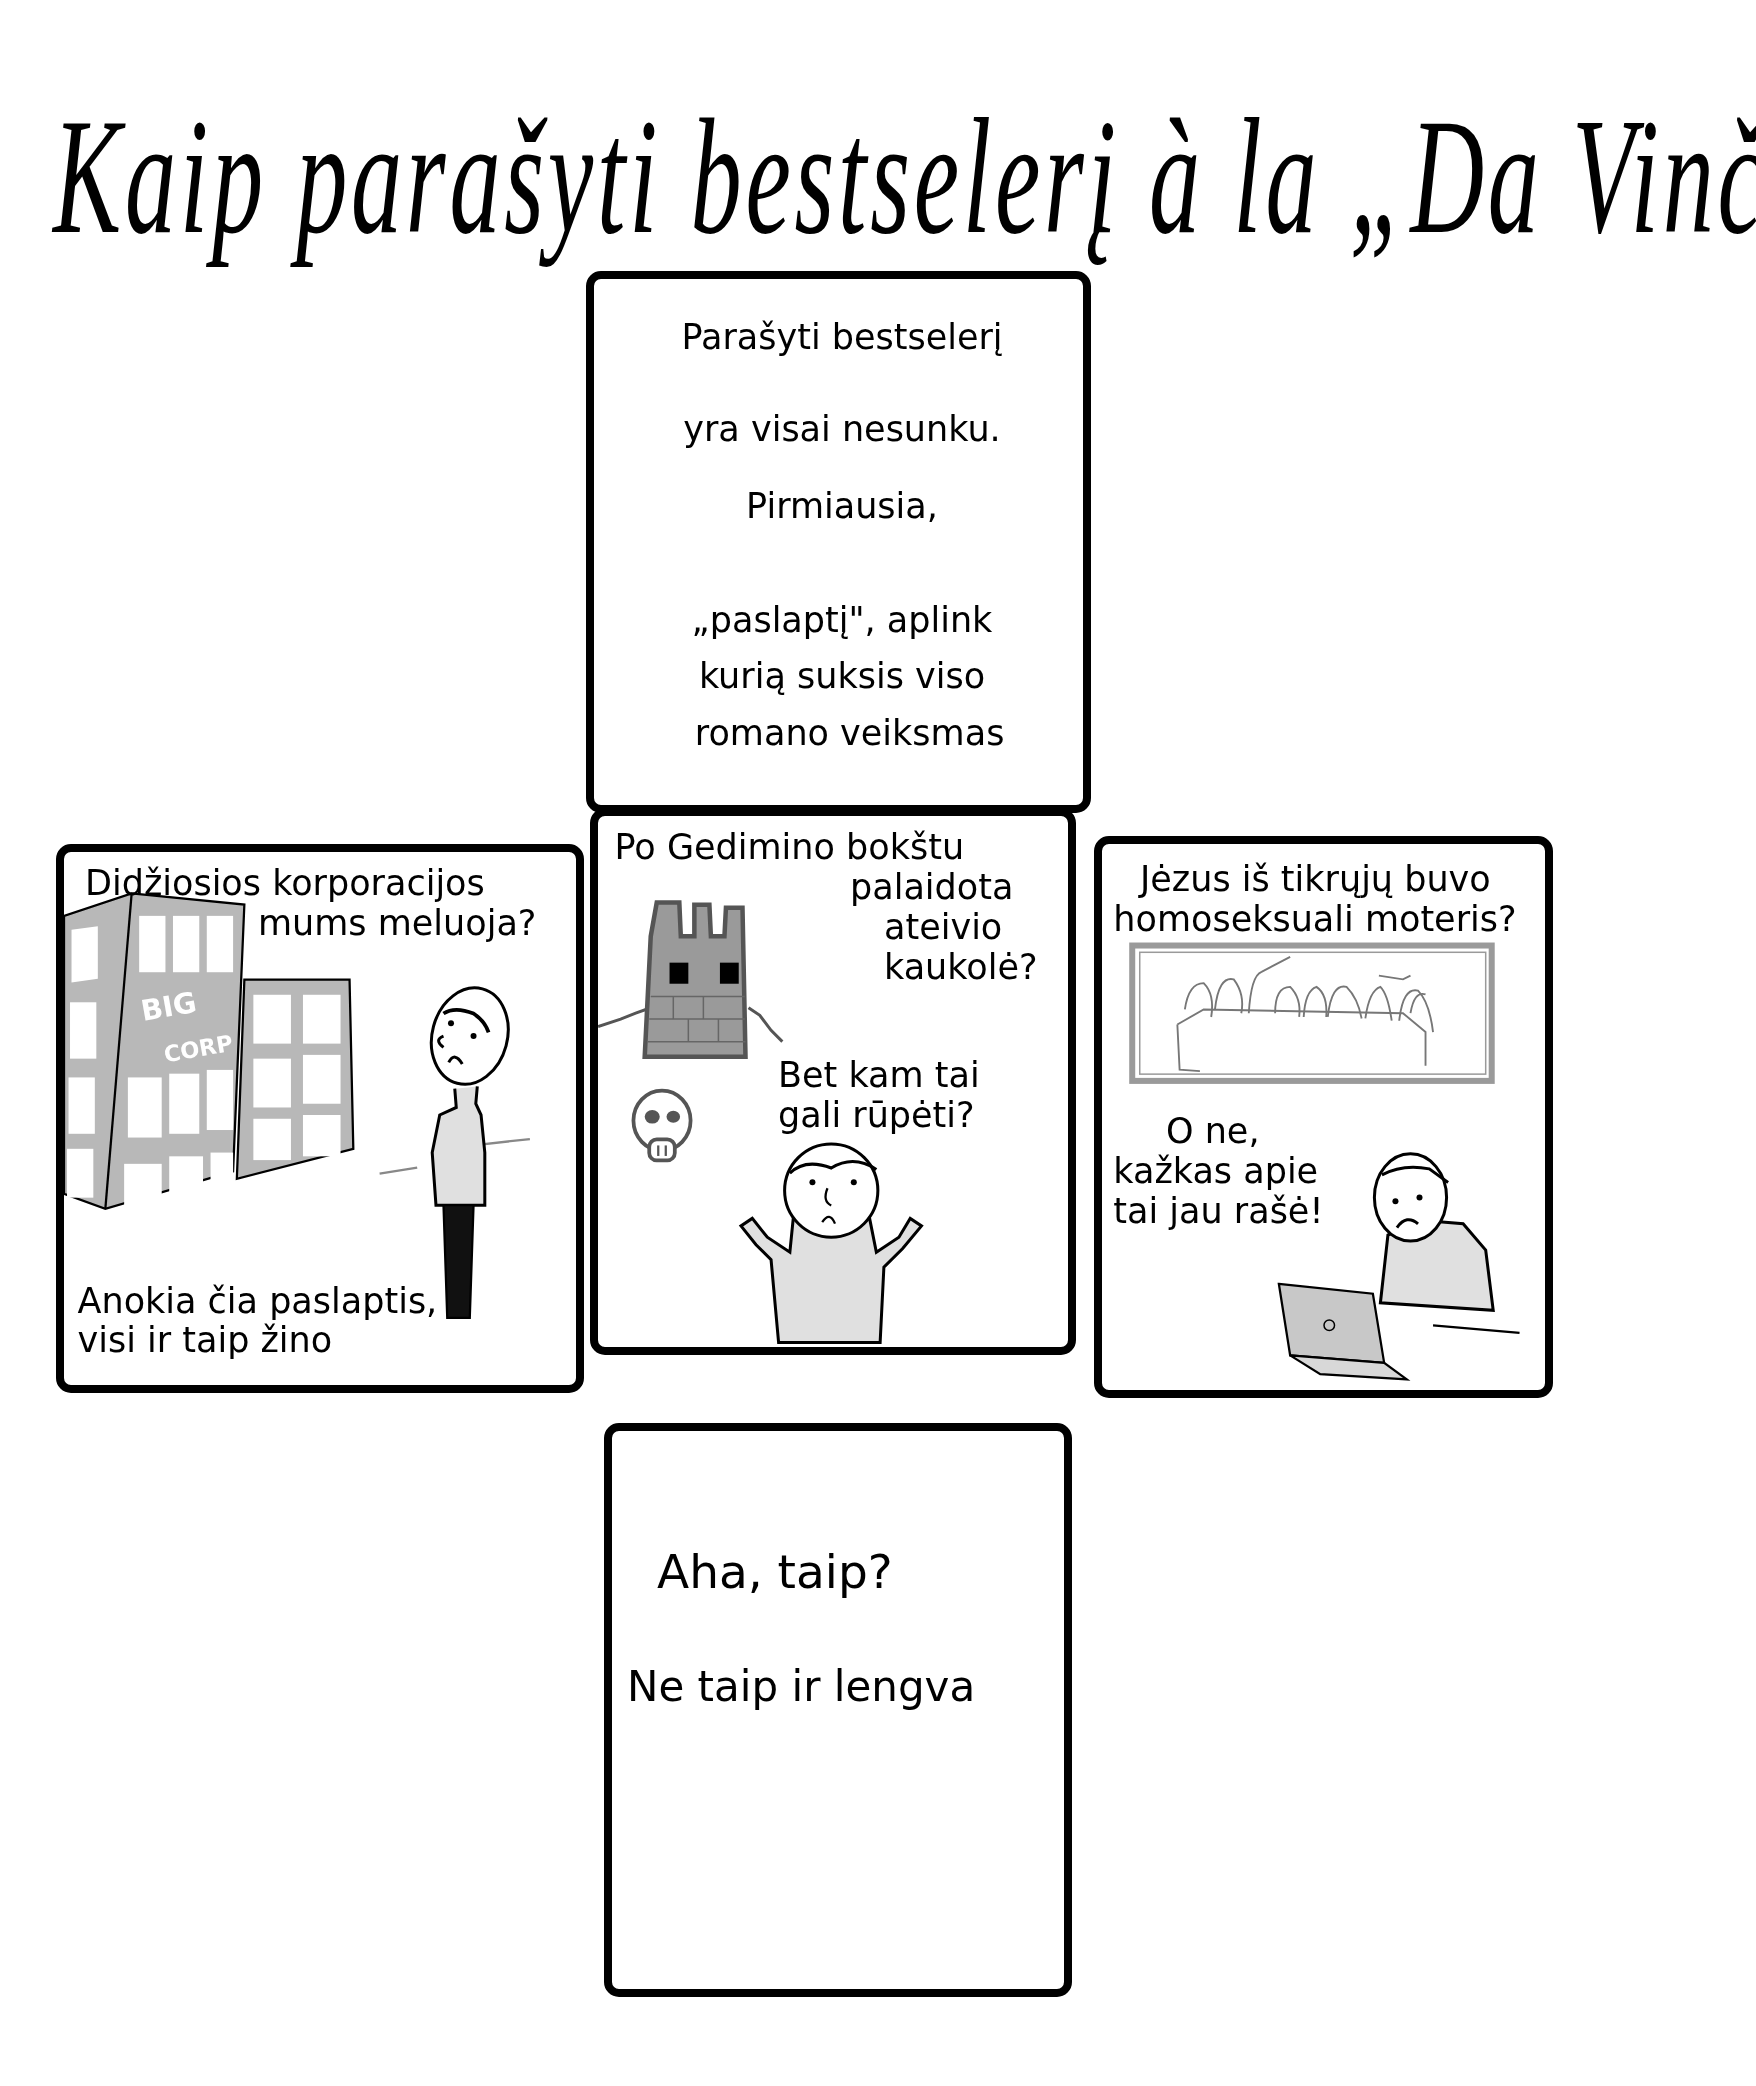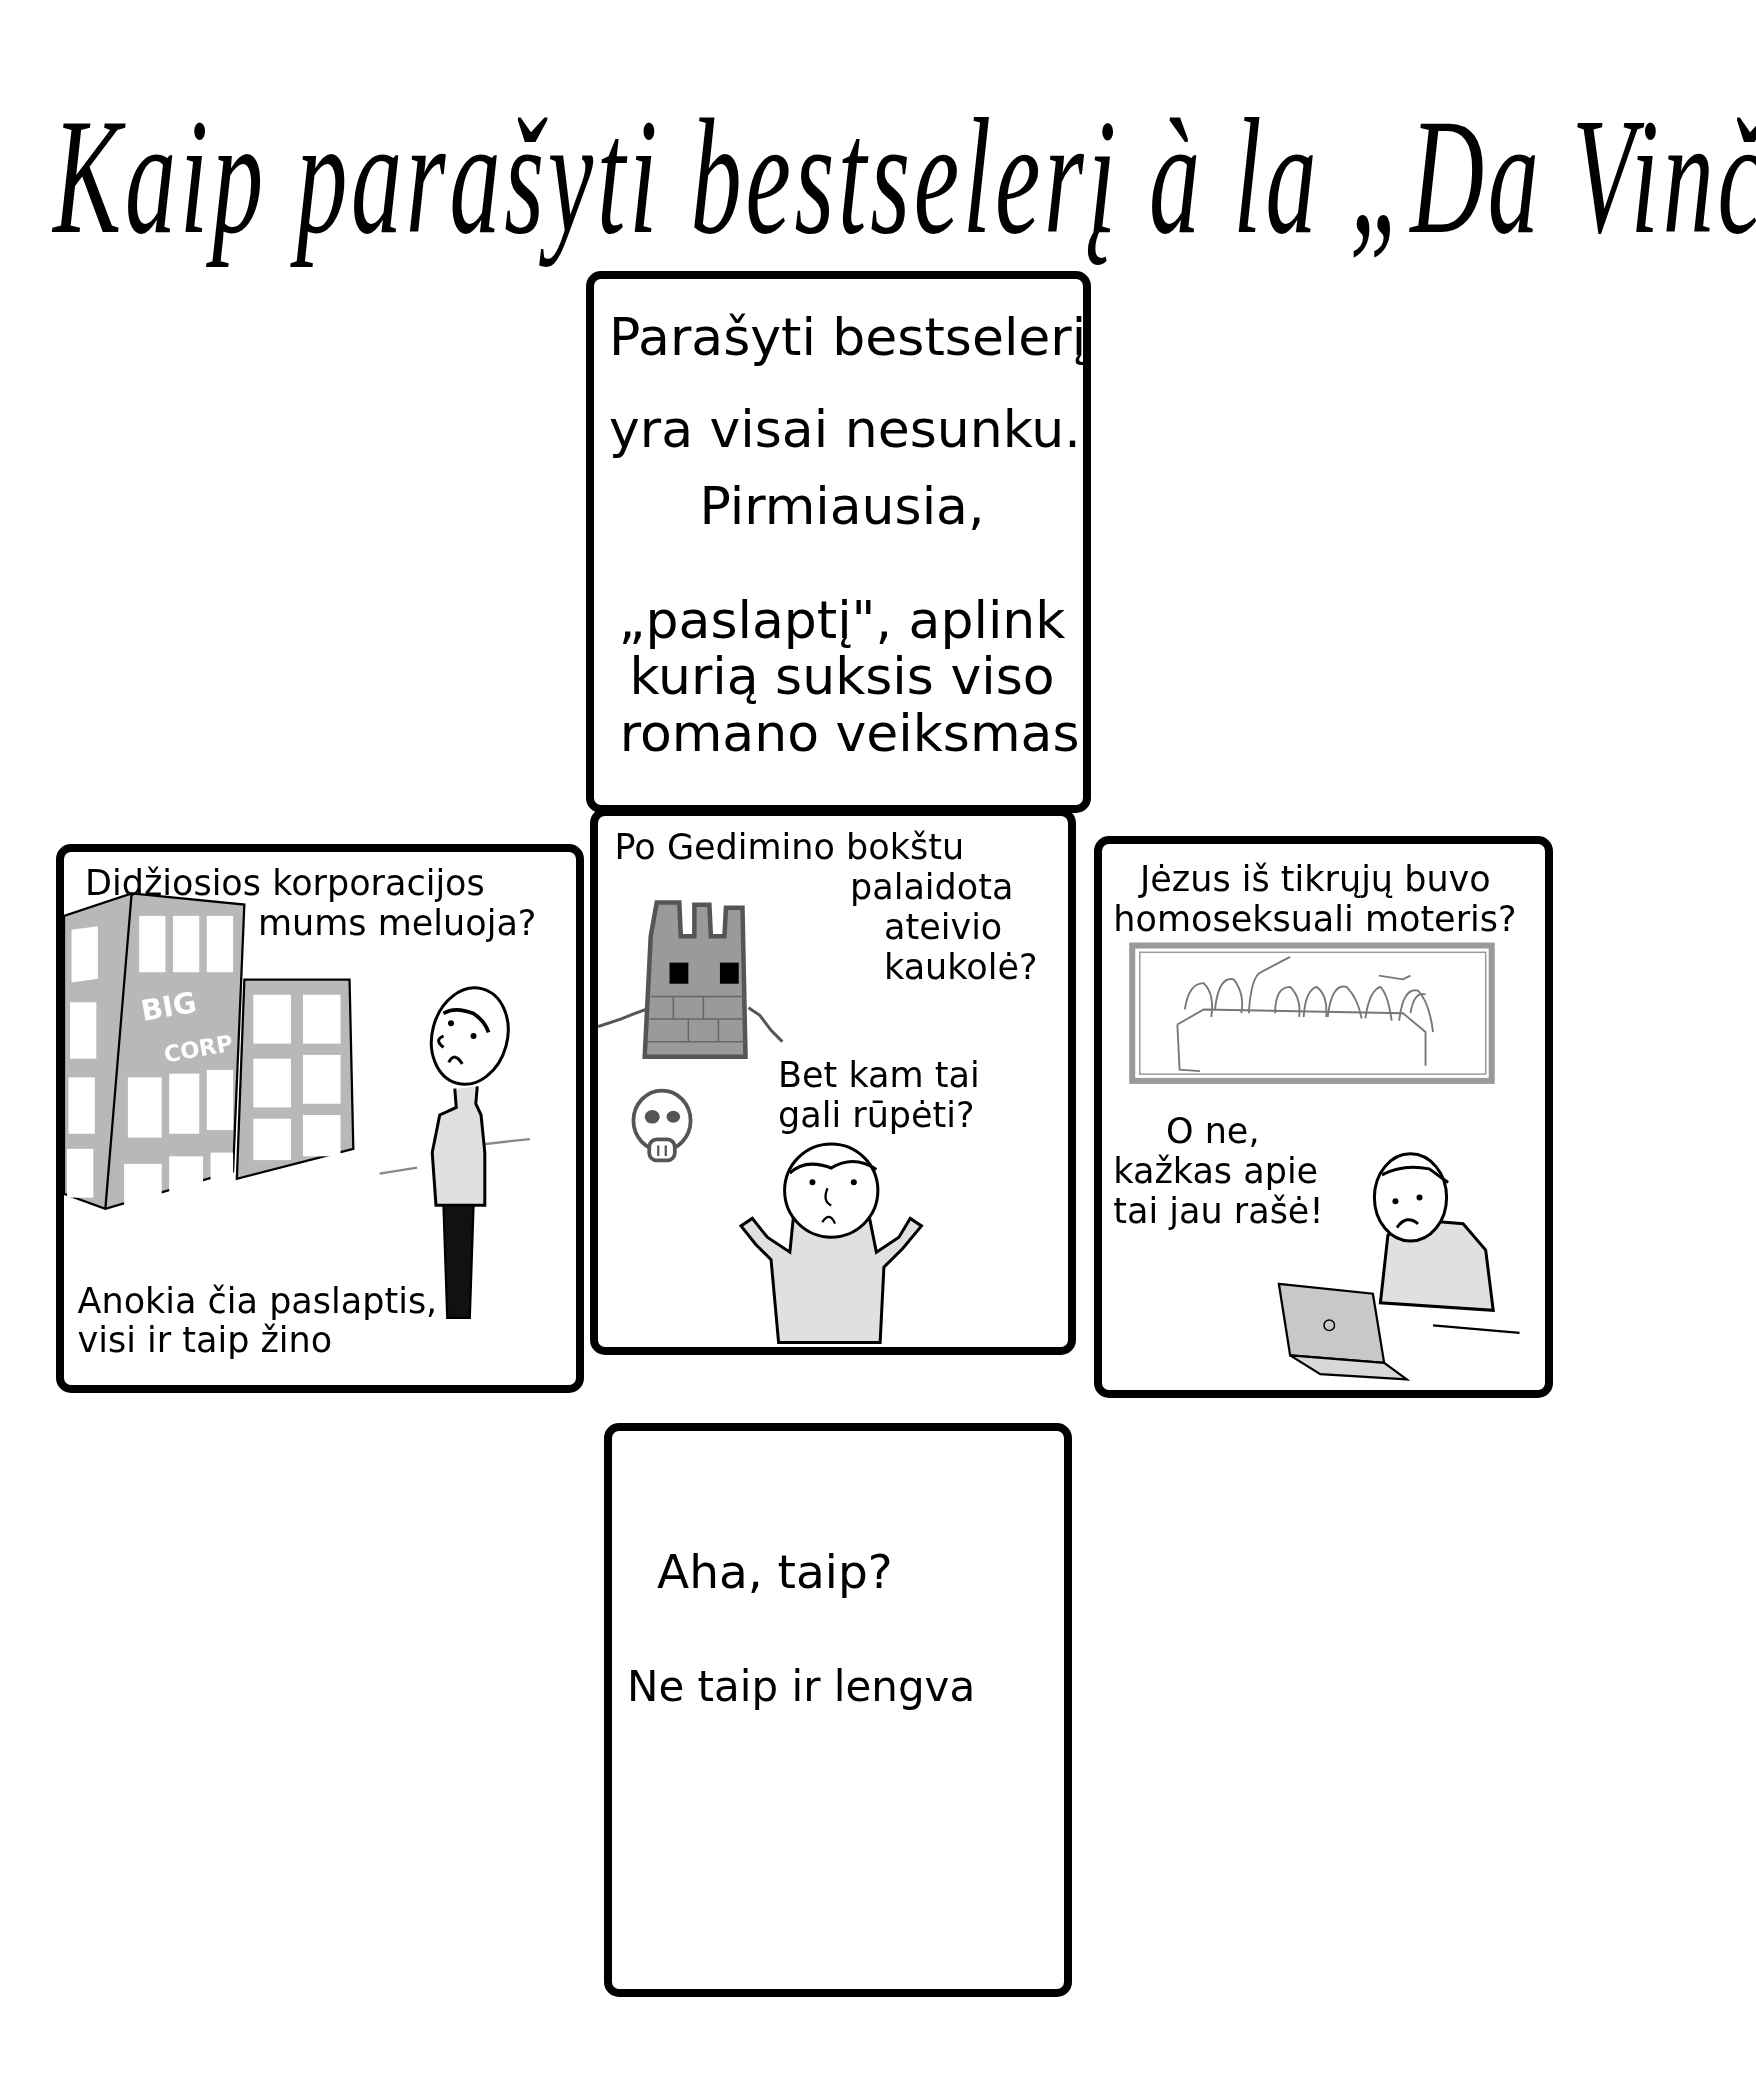--- a/index.html
+++ b/index.html
@@ -3,21 +3,21 @@
 <meta charset="utf-8">
 <style>
   html,body{margin:0;padding:0;background:#fff;}
   body{width:1756px;height:2087px;position:relative;overflow:hidden;font-family:"DejaVu Sans",sans-serif;color:#000;}
   .title{position:absolute;left:53px;top:71px;width:1624px;height:211px;white-space:nowrap;
     font-family:"Liberation Serif","DejaVu Serif",serif;font-style:italic;font-size:165px;line-height:211px;
     transform-origin:left top;transform:scaleX(0.62);letter-spacing:6px;}
   .panel{position:absolute;border:8.3px solid #000;border-radius:15px;background:#fff;box-sizing:border-box;overflow:hidden;}
   .txt{position:absolute;white-space:pre;font-family:"DejaVu Sans",sans-serif;}
   svg{position:absolute;}
-  .big{font-size:52px;line-height:56px;text-align:center;}
+  .big{font-size:35px;line-height:56px;text-align:center;}
   .mid{font-size:35px;line-height:40px;}
 </style>
 </head>
 <body>
 
 <div class="title">Kaip parašyti bestselerį à la „Da Vinčio kodas"</div>
 
 <div class="panel" style="left:586px;top:271px;width:505px;height:542px;">
   <div class="txt big" style="left:15px;top:30px;width:466px;">Parašyti bestselerį</div>
   <div class="txt big" style="left:15px;top:86px;width:466px;margin-top:36px;">yra visai nesunku.</div>

